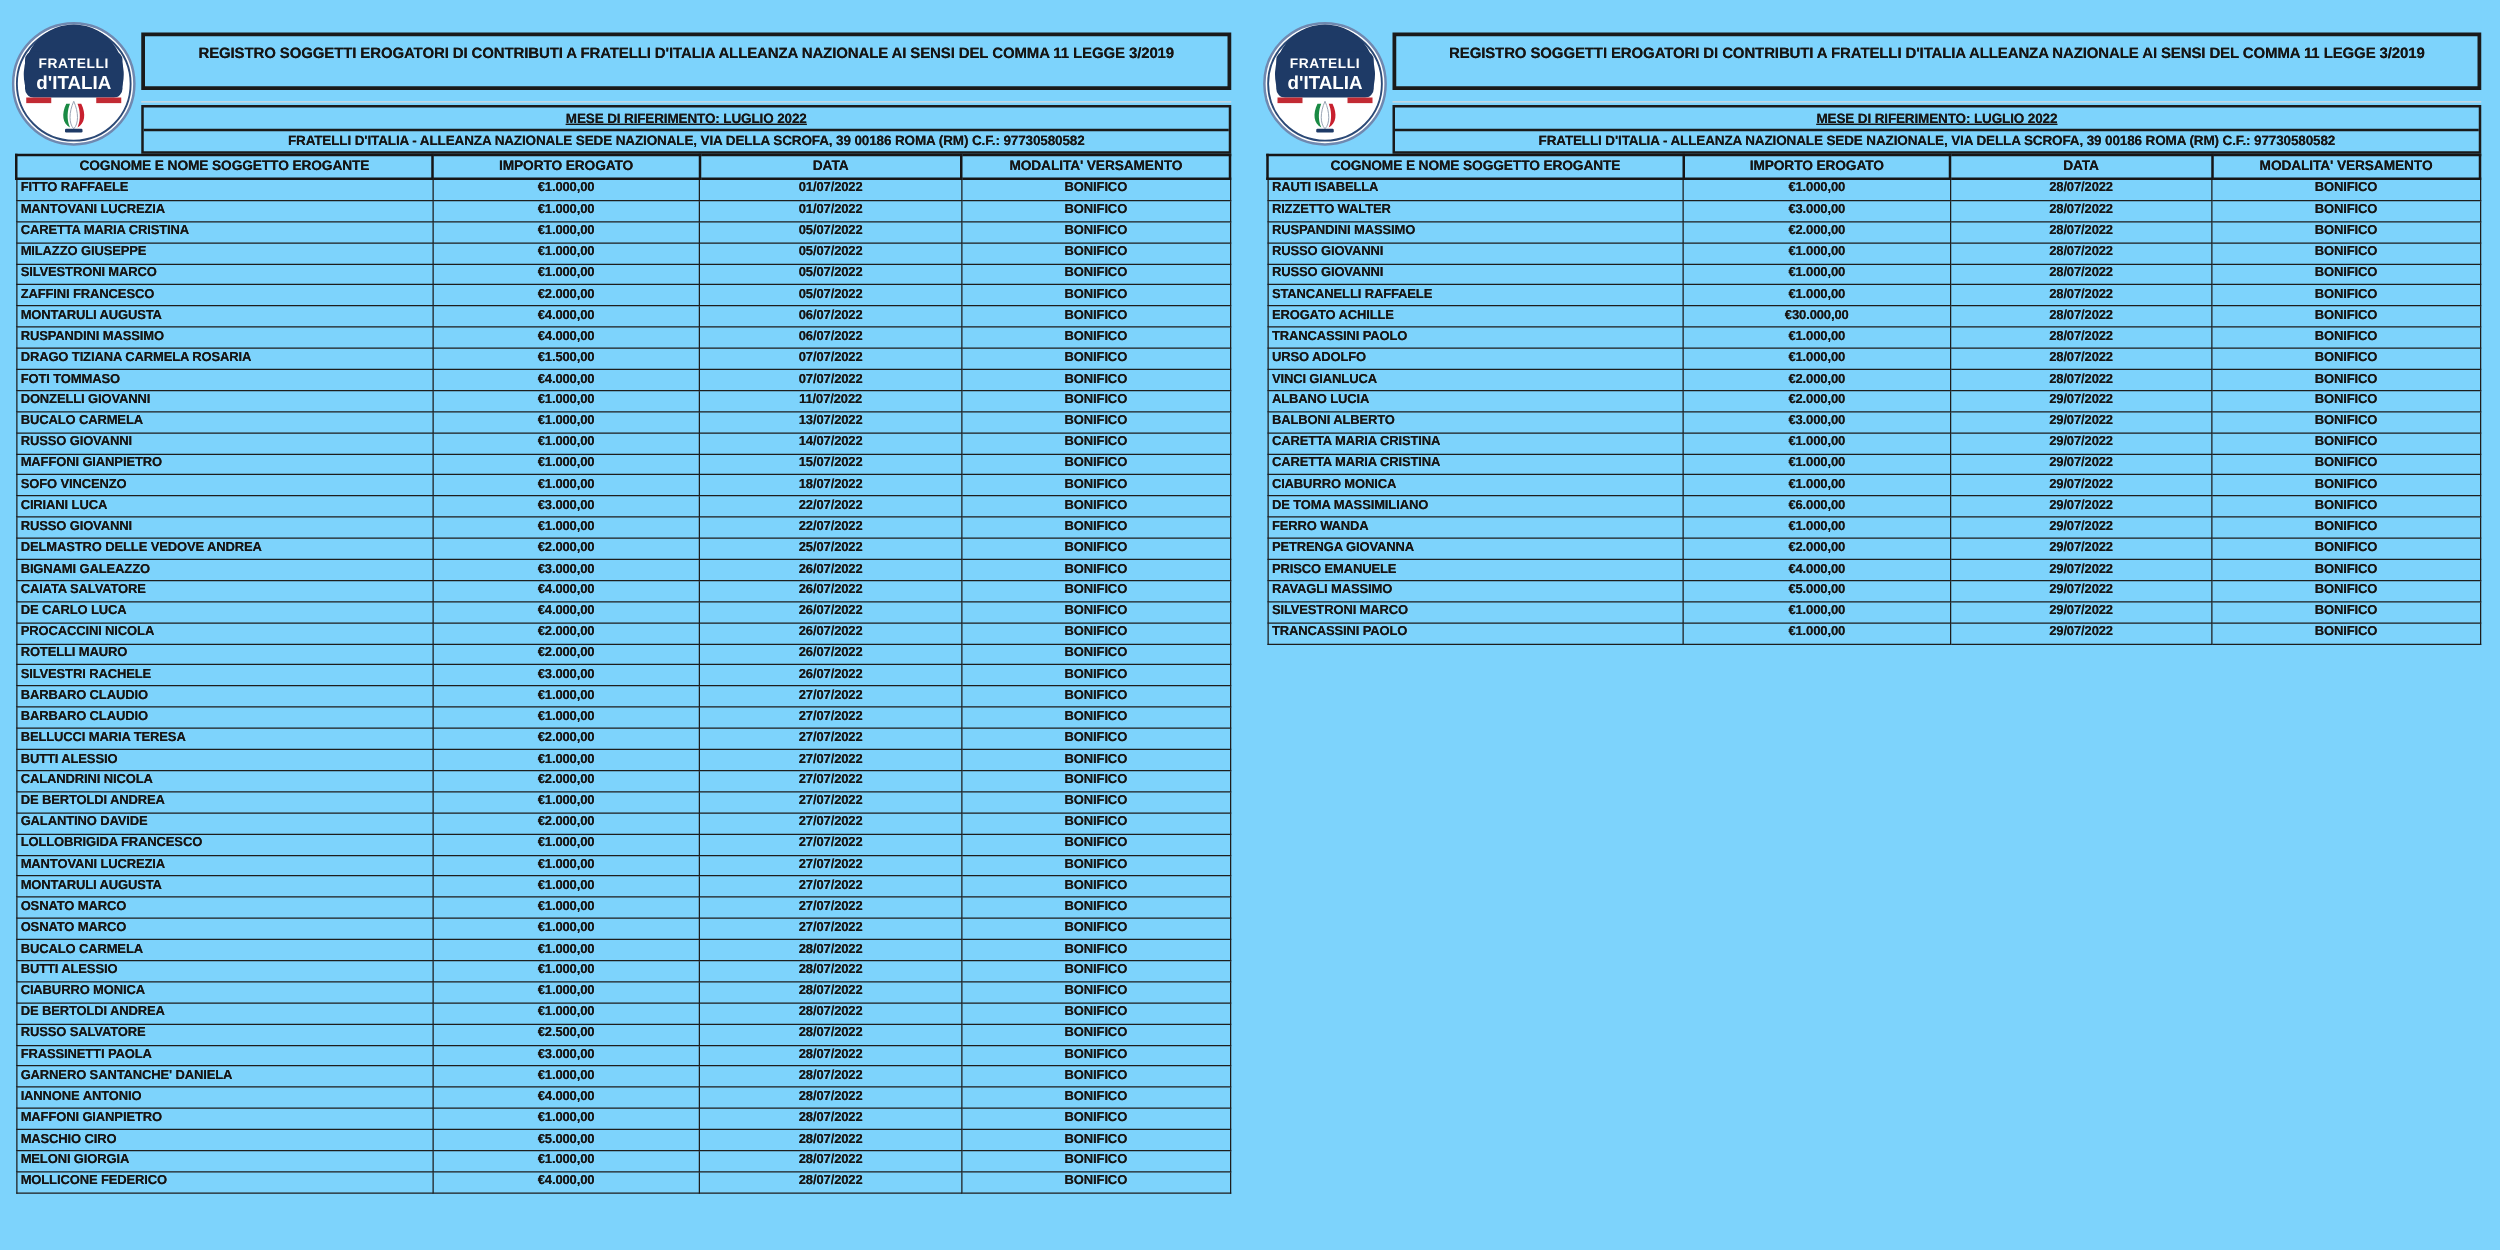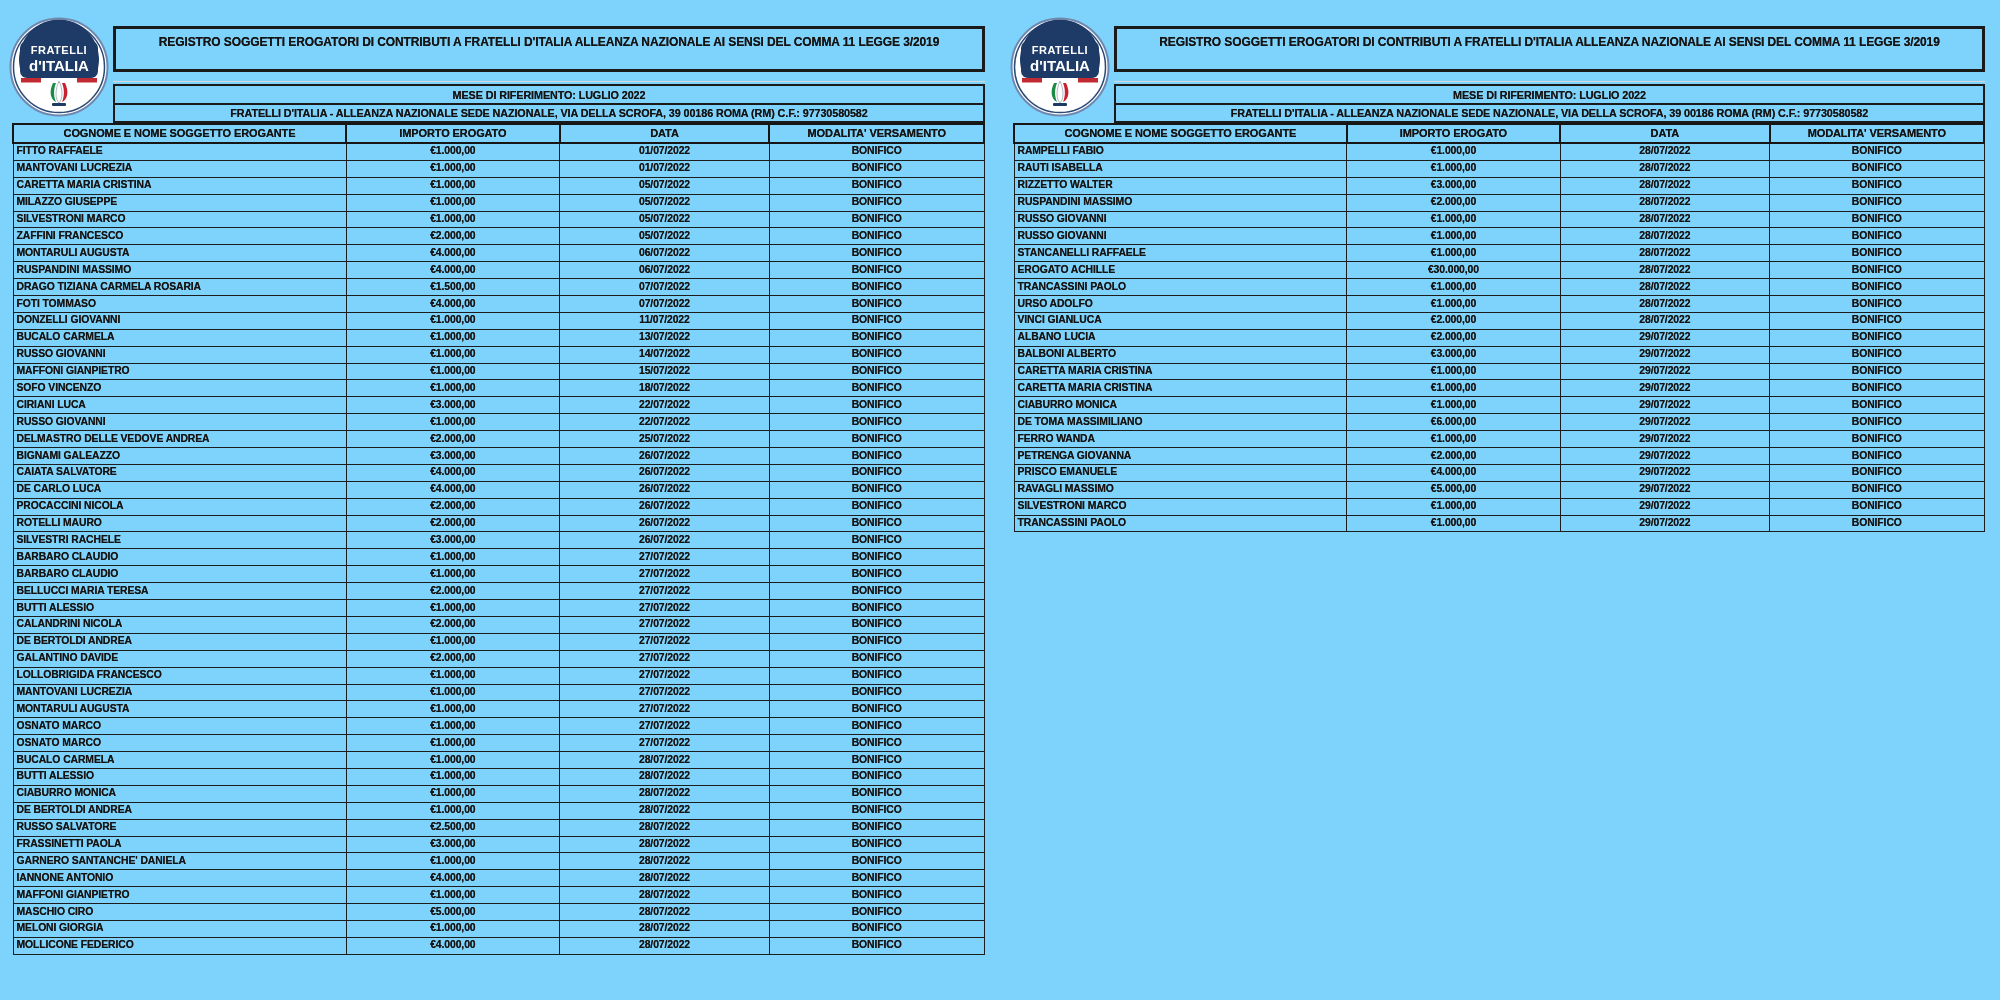--- a/index.html
+++ b/index.html
@@ -24,21 +24,21 @@
     white-space:nowrap; overflow:hidden;
     text-shadow:0 0 0.5px #333;
   }
   .gap-line { margin-left:101px; height:9px; border-bottom:1px solid #d8d8d8; }
   .info-box { margin-left:101px; border:2px solid #1a1a1a; margin-top:2px; }
   .info-row {
     text-align:center; font-weight:700; font-size:10.8px;
     padding:2.5px 0 2px; letter-spacing:-0.1px;
     text-shadow:0 0 0.5px #333;
   }
-  .info-row.mese { border-bottom:2px solid #1a1a1a; }
+  .info-row.mese { border-bottom:2px solid #1a1a1a;text-decoration:underline; }
 
   table.reg {
     width:100%; border-collapse:collapse; table-layout:fixed;
     margin-top:0;
   }
   table.reg th {
     border:2.4px solid #161616; font-size:11px; font-weight:700;
     height:15px; padding:1px 2px; line-height:1;
     text-shadow:0 0 0.5px #222; letter-spacing:-0.1px;
   }
@@ -425,26 +425,20 @@
       <thead>
         <tr>
           <th>COGNOME E NOME SOGGETTO EROGANTE</th>
           <th>IMPORTO EROGATO</th>
           <th>DATA</th>
           <th>MODALITA' VERSAMENTO</th>
         </tr>
       </thead>
       <tbody>
           <tr>
-            <td class="c0">RAMPELLI FABIO</td>
-            <td class="c1">€1.000,00</td>
-            <td class="c2">28/07/2022</td>
-            <td class="c3">BONIFICO</td>
-          </tr>
-          <tr>
             <td class="c0">RAUTI ISABELLA</td>
             <td class="c1">€1.000,00</td>
             <td class="c2">28/07/2022</td>
             <td class="c3">BONIFICO</td>
           </tr>
           <tr>
             <td class="c0">RIZZETTO WALTER</td>
             <td class="c1">€3.000,00</td>
             <td class="c2">28/07/2022</td>
             <td class="c3">BONIFICO</td>

